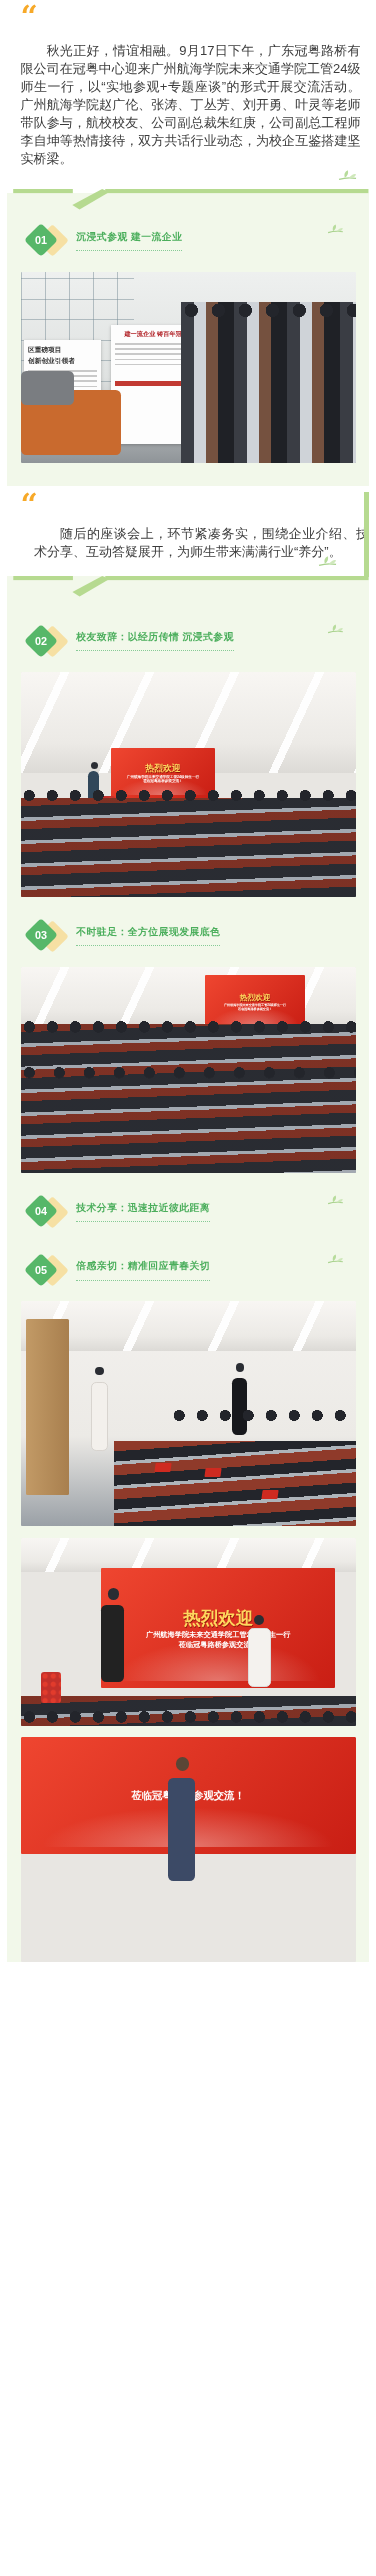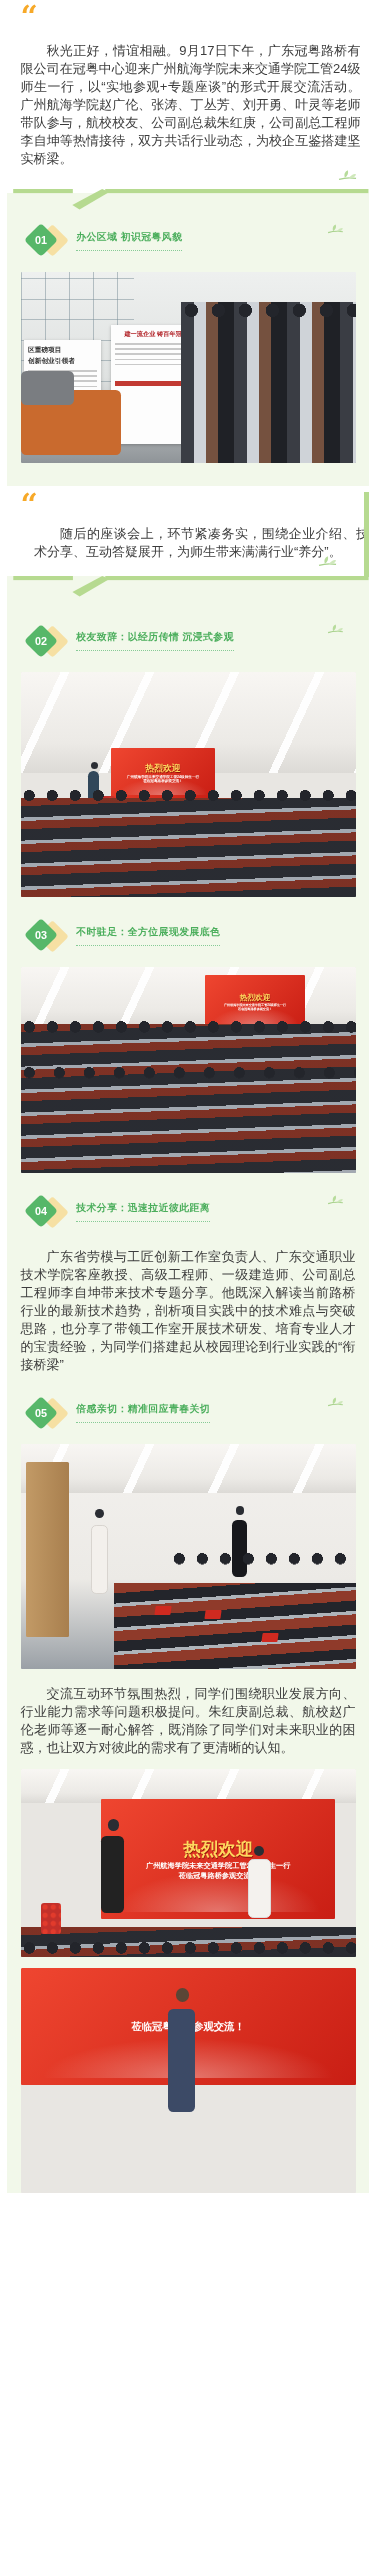--- a/index.html
+++ b/index.html
@@ -92,21 +92,21 @@
 <div class="band">
 
   <div class="sec">
     <div class="diamonds">
       <div class="d-yellow"></div>
       <div class="d-green">
         <span class="d-num">01</span>
       </div>
     </div>
     <div class="sec-text">
-      <div class="sec-title">办公区域 初识冠粤风貌</div>
+      <div class="sec-title">沉浸式参观 建一流企业</div>
       <div class="dots"></div>
     </div>
     <span class="leaf-abs">
       <svg width="18.5" height="13.4" viewBox="0 0 40 30">
           <path d="M4 26 Q20 21 37 24" stroke="#a9d28d" stroke-width="2.5" fill="none"></path>
           <path d="M15 23 q-3 -11 6 -15 q3 9 -6 15" fill="#b7dc9b"></path>
           <path d="M23 23 q8 -9 14 -7 q-3 9 -14 7" fill="#cfe8bb"></path>
         </svg>
     </span>
   </div>
@@ -224,21 +224,20 @@
     <span class="leaf-abs">
       <svg width="18.5" height="13.4" viewBox="0 0 40 30">
           <path d="M4 26 Q20 21 37 24" stroke="#a9d28d" stroke-width="2.5" fill="none"></path>
           <path d="M15 23 q-3 -11 6 -15 q3 9 -6 15" fill="#b7dc9b"></path>
           <path d="M23 23 q8 -9 14 -7 q-3 9 -14 7" fill="#cfe8bb"></path>
         </svg>
     </span>
   </div>
 
 
-  <p class="para">广东省劳模与工匠创新工作室负责人、广东交通职业技术学院客座教授、高级工程师、一级建造师、公司副总工程师李自坤带来技术专题分享。他既深入解读当前路桥行业的最新技术趋势，剖析项目实践中的技术难点与突破思路，也分享了带领工作室开展技术研发、培育专业人才的宝贵经验，为同学们搭建起从校园理论到行业实践的“衔接桥梁”</p>
 
   <div class="sec" style="margin-top:14.4px">
     <div class="diamonds">
       <div class="d-yellow"></div>
       <div class="d-green">
         <span class="d-num">05</span>
       </div>
     </div>
     <div class="sec-text">
       <div class="sec-title">倍感亲切：精准回应青春关切</div>
@@ -261,21 +260,20 @@
     <div class="head" style="left:22.2%;top:29%;width:8.8px;height:8.8px"></div>
     <div class="spk" style="left:63%;top:34%;width:15.5px;height:57px;background:#17181c"></div>
     <div class="head" style="left:64.2%;top:27.5%;width:8.8px;height:8.8px"></div>
     <div class="tables5"></div>
     <div class="heads" style="right:0;width:55%;top:48%;height:14.4px"></div>
     <div class="tent" style="left:40%;bottom:24%"></div>
     <div class="tent" style="left:55%;bottom:22%"></div>
     <div class="tent" style="left:72%;bottom:12%"></div>
   </div>
 
-  <p class="para">交流互动环节氛围热烈，同学们围绕职业发展方向、行业能力需求等问题积极提问。朱红庚副总裁、航校赵广伦老师等逐一耐心解答，既消除了同学们对未来职业的困惑，也让双方对彼此的需求有了更清晰的认知。</p>
 
   <div class="ph" style="height:188px">
     <div class="ceil" style="height:18%"></div>
     <div class="scr" style="left:24%;top:16%;width:70%;height:64%">
       <div class="t1" style="font-size:17.5px">热烈欢迎</div>
       <div class="t2" style="font-size:7.2px">广州航海学院未来交通学院工管24级师生一行</div>
       <div class="t3" style="font-size:7.2px">莅临冠粤路桥参观交流！</div>
     </div>
     <div class="spk" style="left:24%;top:36%;width:23px;height:77px;background:#222;"></div>
     <div class="head" style="left:26%;top:27%;width:11.3px;height:11.3px"></div>

